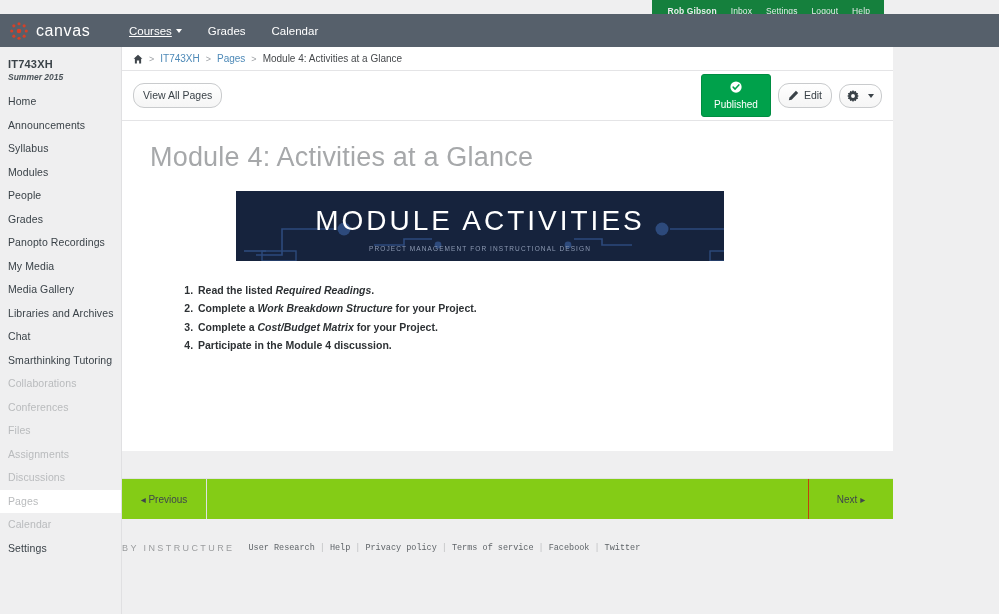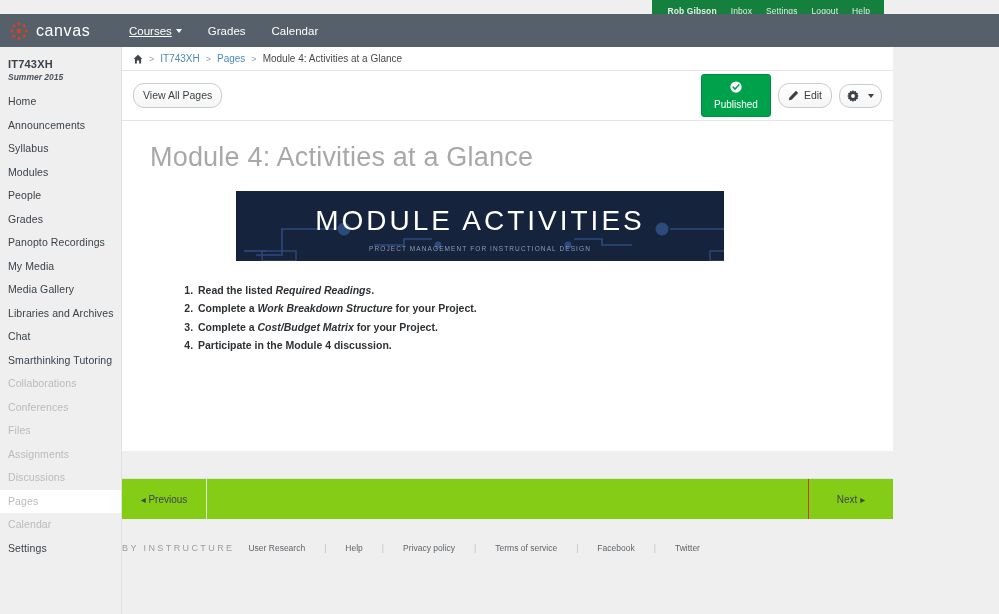--- a/index.html
+++ b/index.html
@@ -156,21 +156,21 @@
   .pager a { color: #3f464c; text-decoration: none; }
 
   
   .site-footer {
     position: absolute; top: 543px; left: 122px; width: 760px;
     display: flex; align-items: center; gap: 14px;
   }
   .by-instructure {
     font-size: 9px; color: #9a9c9e; letter-spacing: 2.4px; font-weight: 300;
   }
-  .footer-links { display: flex; align-items: center; gap: 19px; }
+  .footer-links { display: flex; align-items: center; gap: 5px; font-family: Liberation Mono, monospace; }
   .footer-links a { font-size: 8.5px; color: #5f6468; text-decoration: none; }
   .footer-links .bar { color: #bdbfc1; font-size: 8.5px; }
 </style>
 </head>
 <body>
 
 <div class="utility-bar" id="utility-bar">
     <a href="#" class="user">Rob Gibson</a>
     <a href="#">Inbox</a>
     <a href="#">Settings</a>

